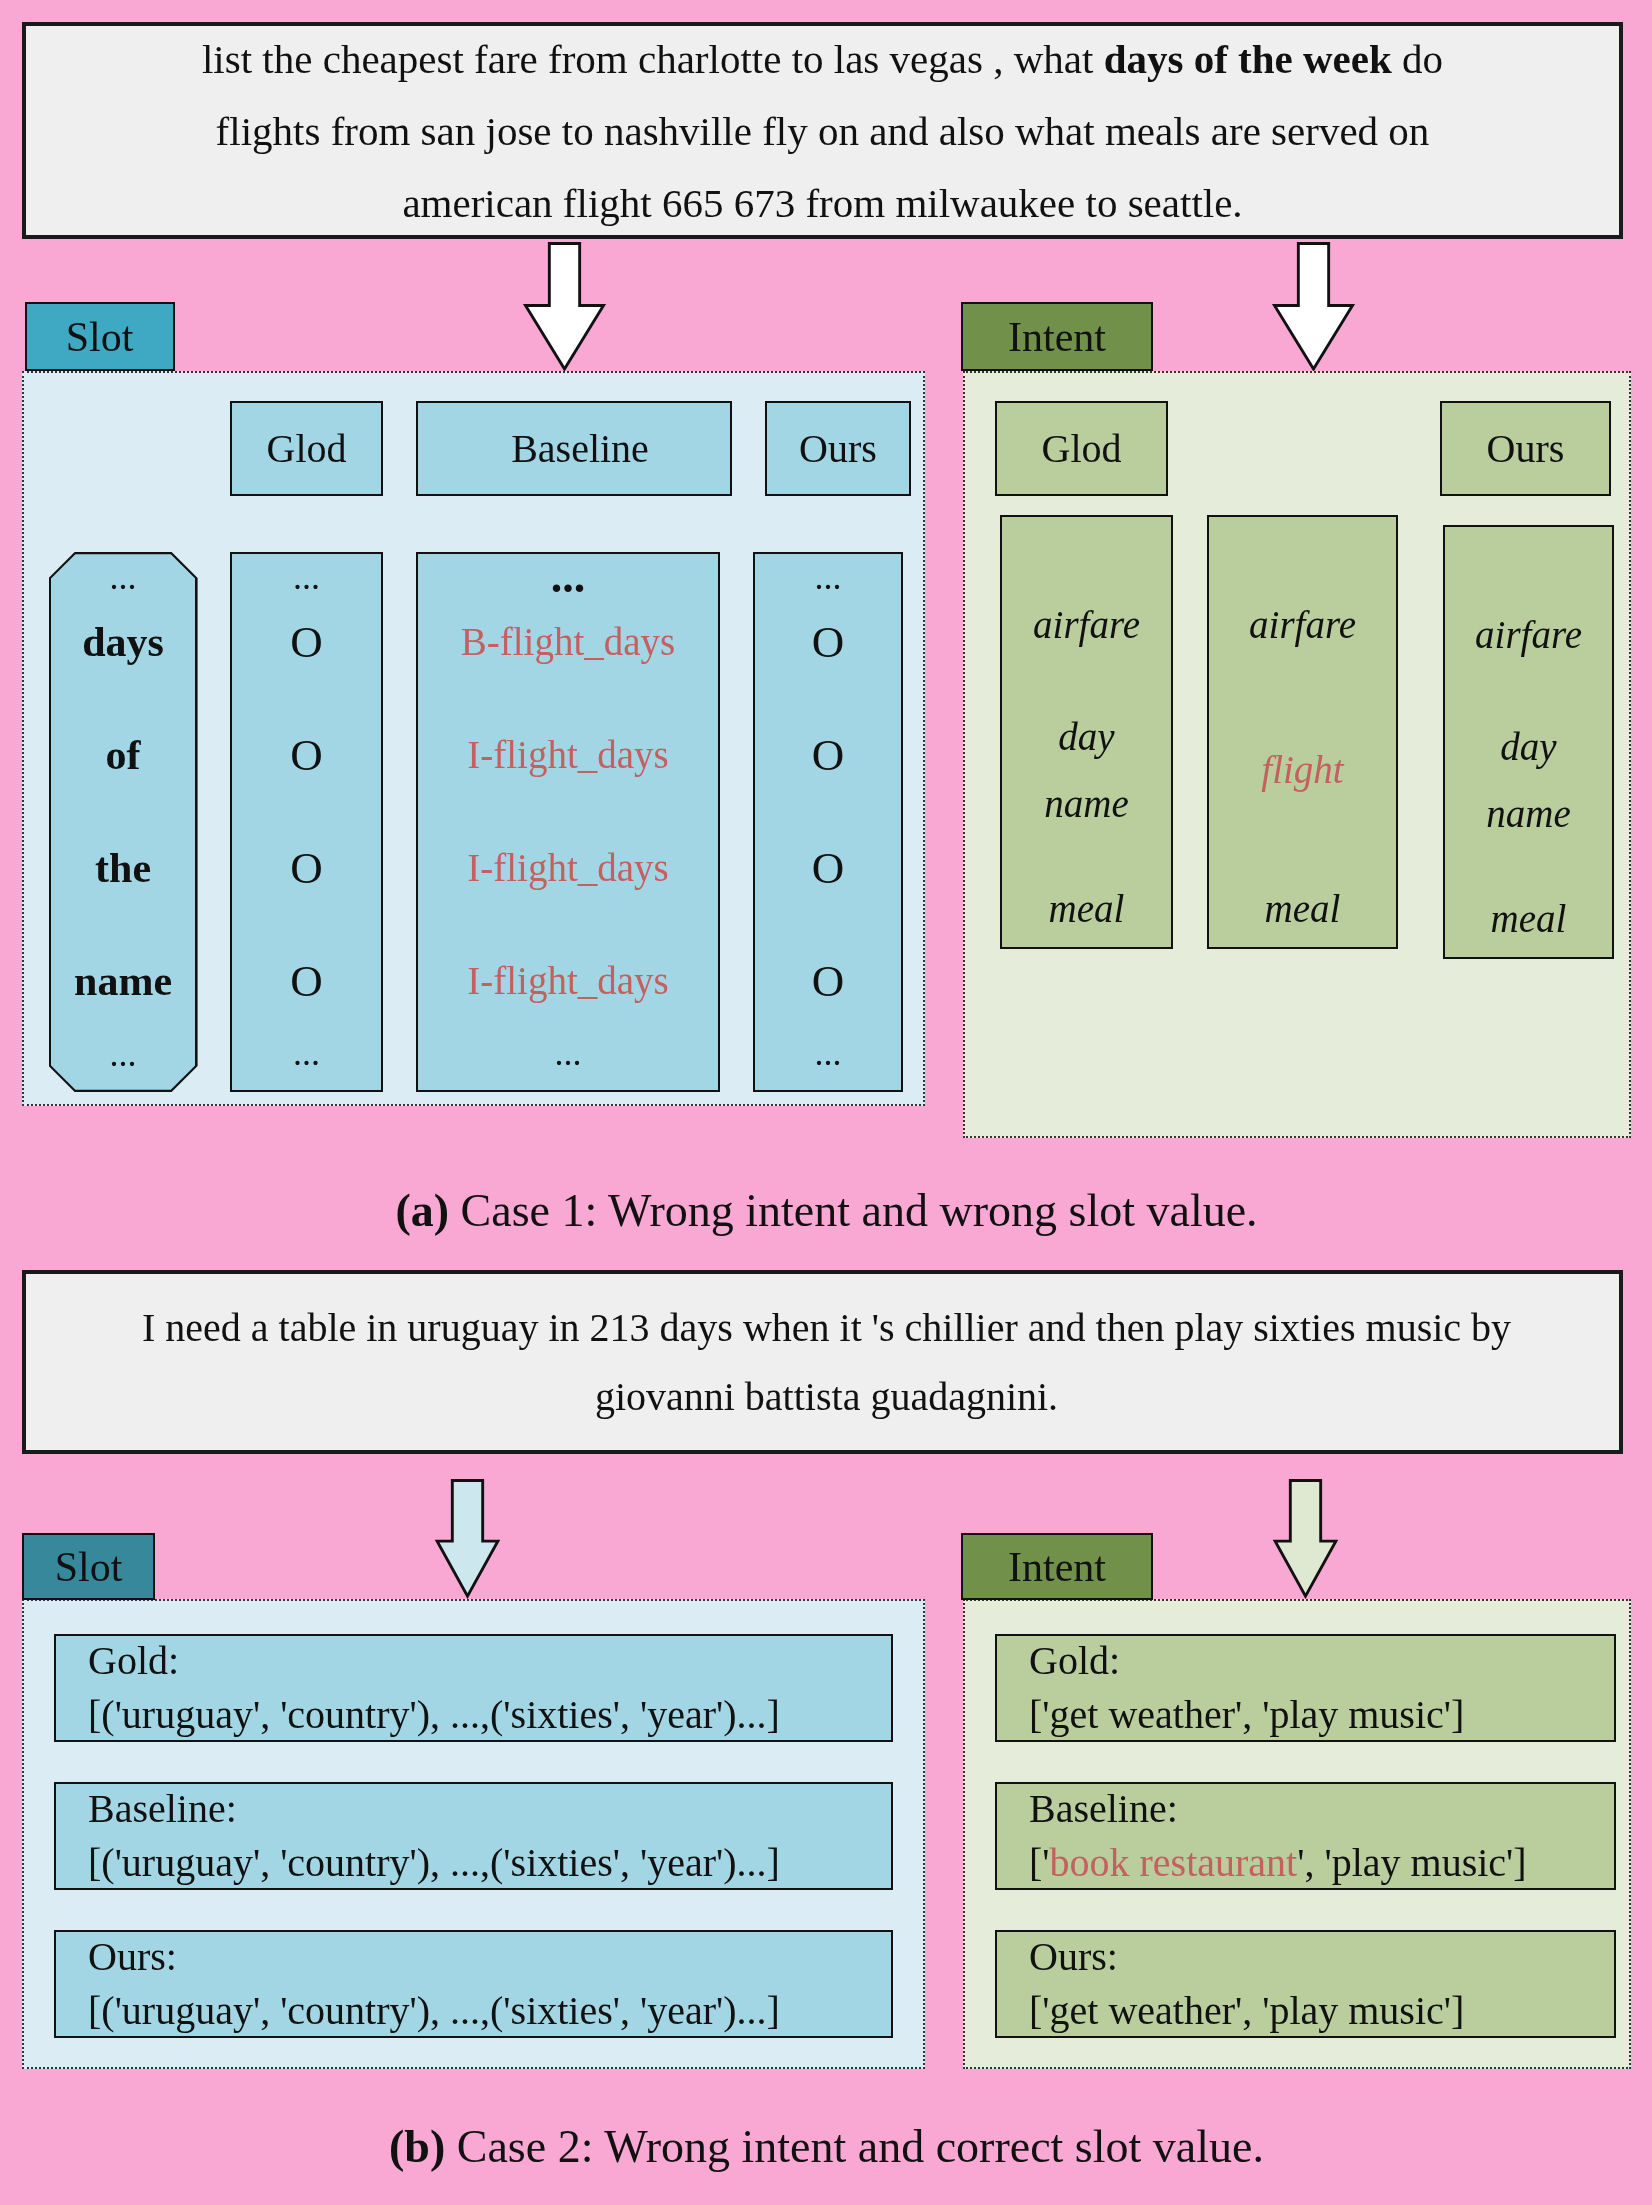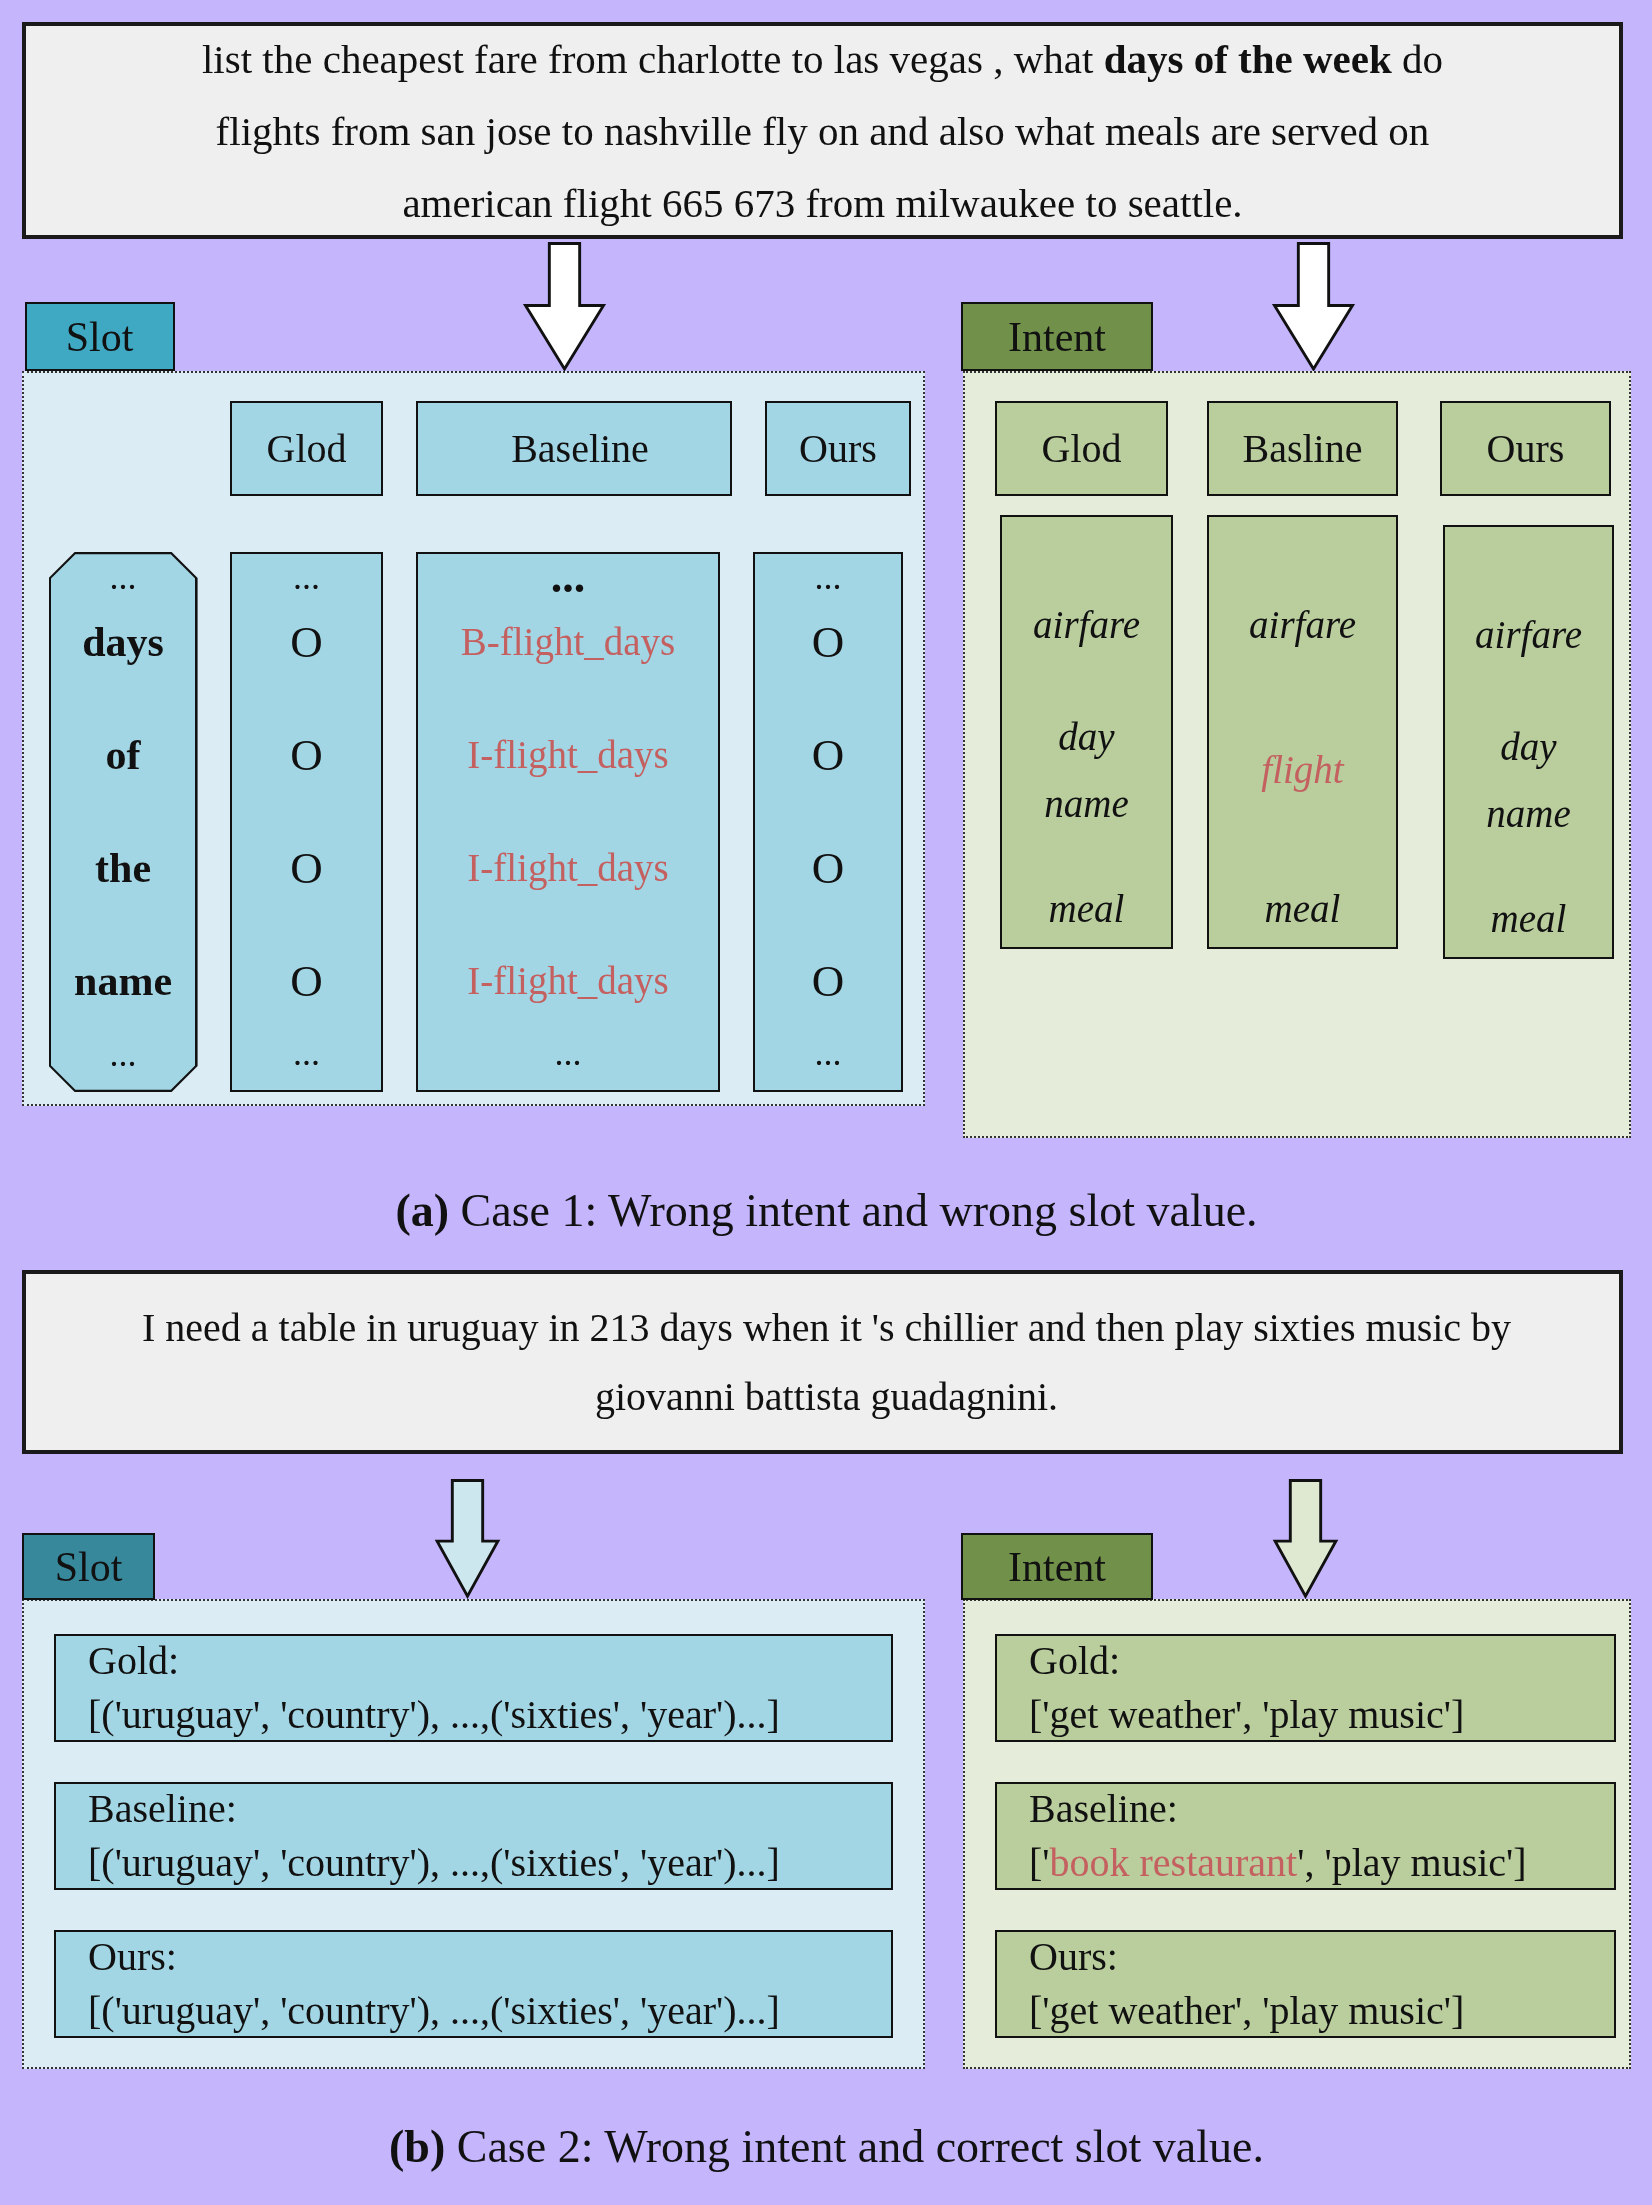--- a/index.html
+++ b/index.html
@@ -1,17 +1,17 @@
 <!DOCTYPE html>
 <html style="font-size:11.6px"><head>
 <meta charset="utf-8">
 <style>
   html,body{margin:0;padding:0;background:#ffffff;}
   .page{
-    position:relative; width:1653px; height:2205px; background:#c4b5fd;
+    position:relative; width:1653px; height:2205px; background:#f9a8d4;
     font-family:"Liberation Serif", serif; color:#111;
   }
   
   .ubox{
     position:absolute; left:22px; width:1601px; background:#efefef;
     border:4.3px solid #1a1a1a; box-sizing:border-box;
     display:flex; flex-direction:column; justify-content:center;
     text-align:center;
   }
   .ubox-a{ top:22px; height:217px; font-size:41px; line-height:72px; }
@@ -190,23 +190,20 @@
     </div>
   </div>
 
   <div class="tag tag-intent-a">
       <span>Intent</span>
     </div>
   <div class="panel panel-intent-a">
     <div class="hdr hdr-green hi-glod">
         <span>Glod</span>
       </div>
-    <div class="hdr hdr-green hi-base">
-        <span>Basline</span>
-      </div>
     <div class="hdr hdr-green hi-ours">
         <span>Ours</span>
       </div>
 
     <div class="ibody bi-glod">
       <div class="rows">
         <div class="ival iv1">airfare</div>
         <div class="ival iv2">day
 name</div>
         <div class="ival iv3">meal</div>

